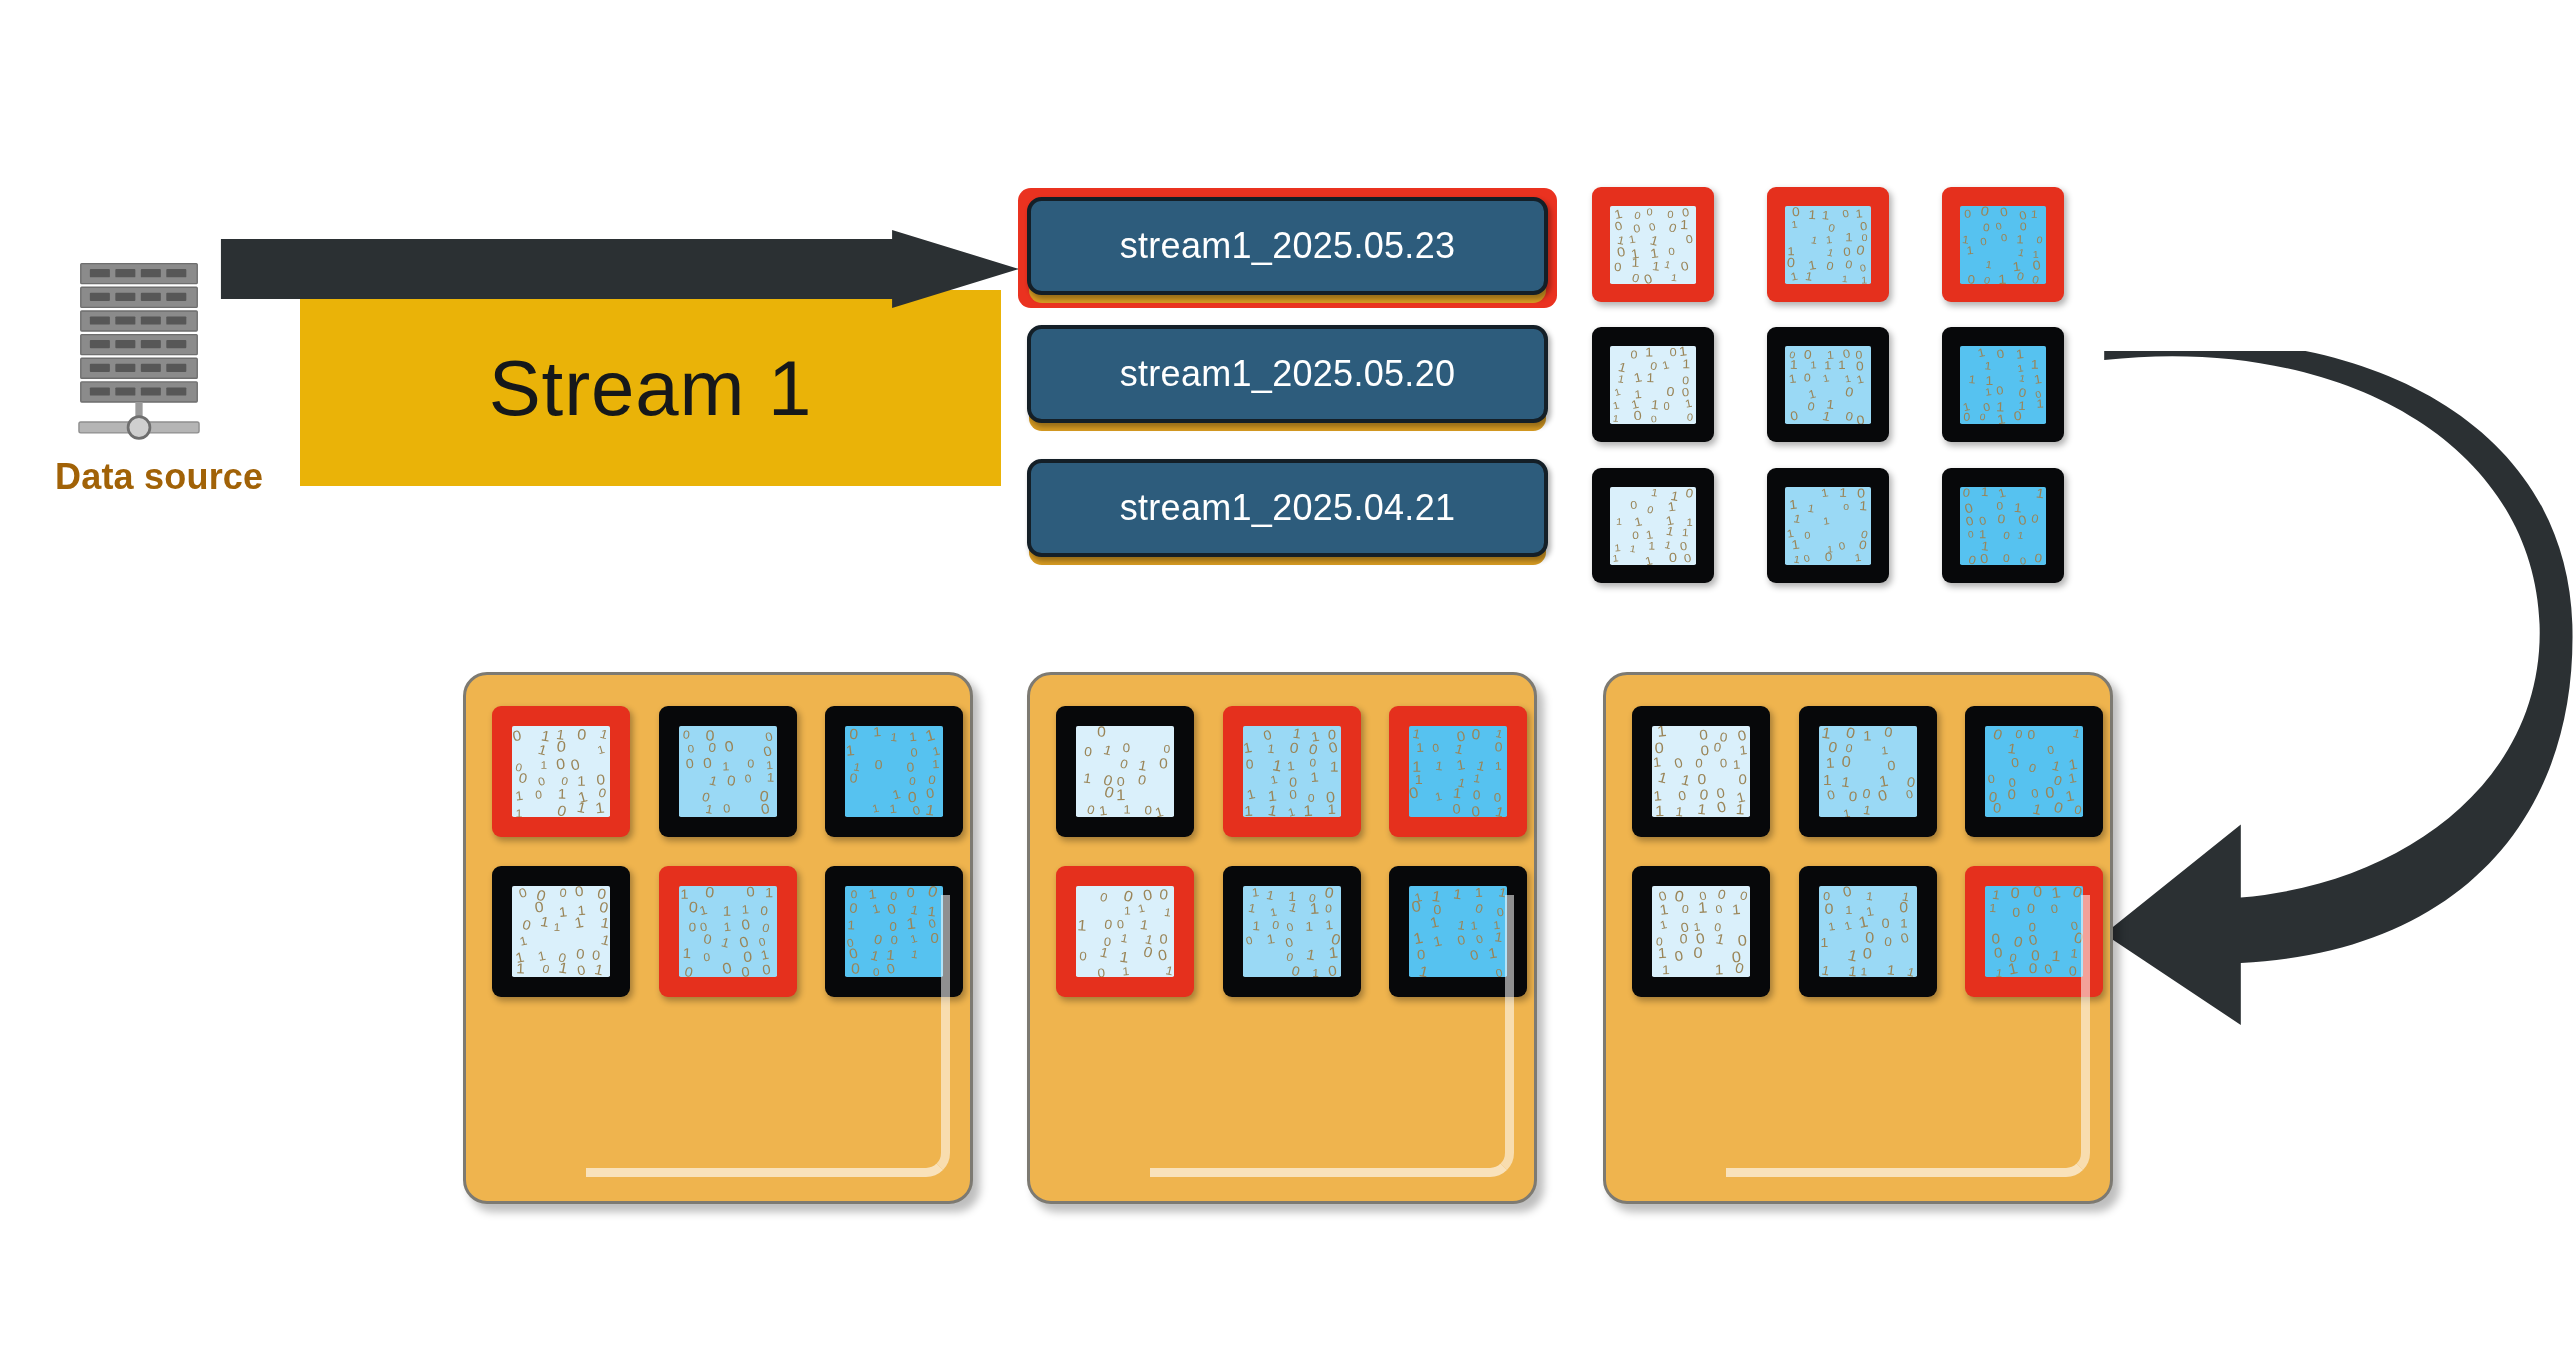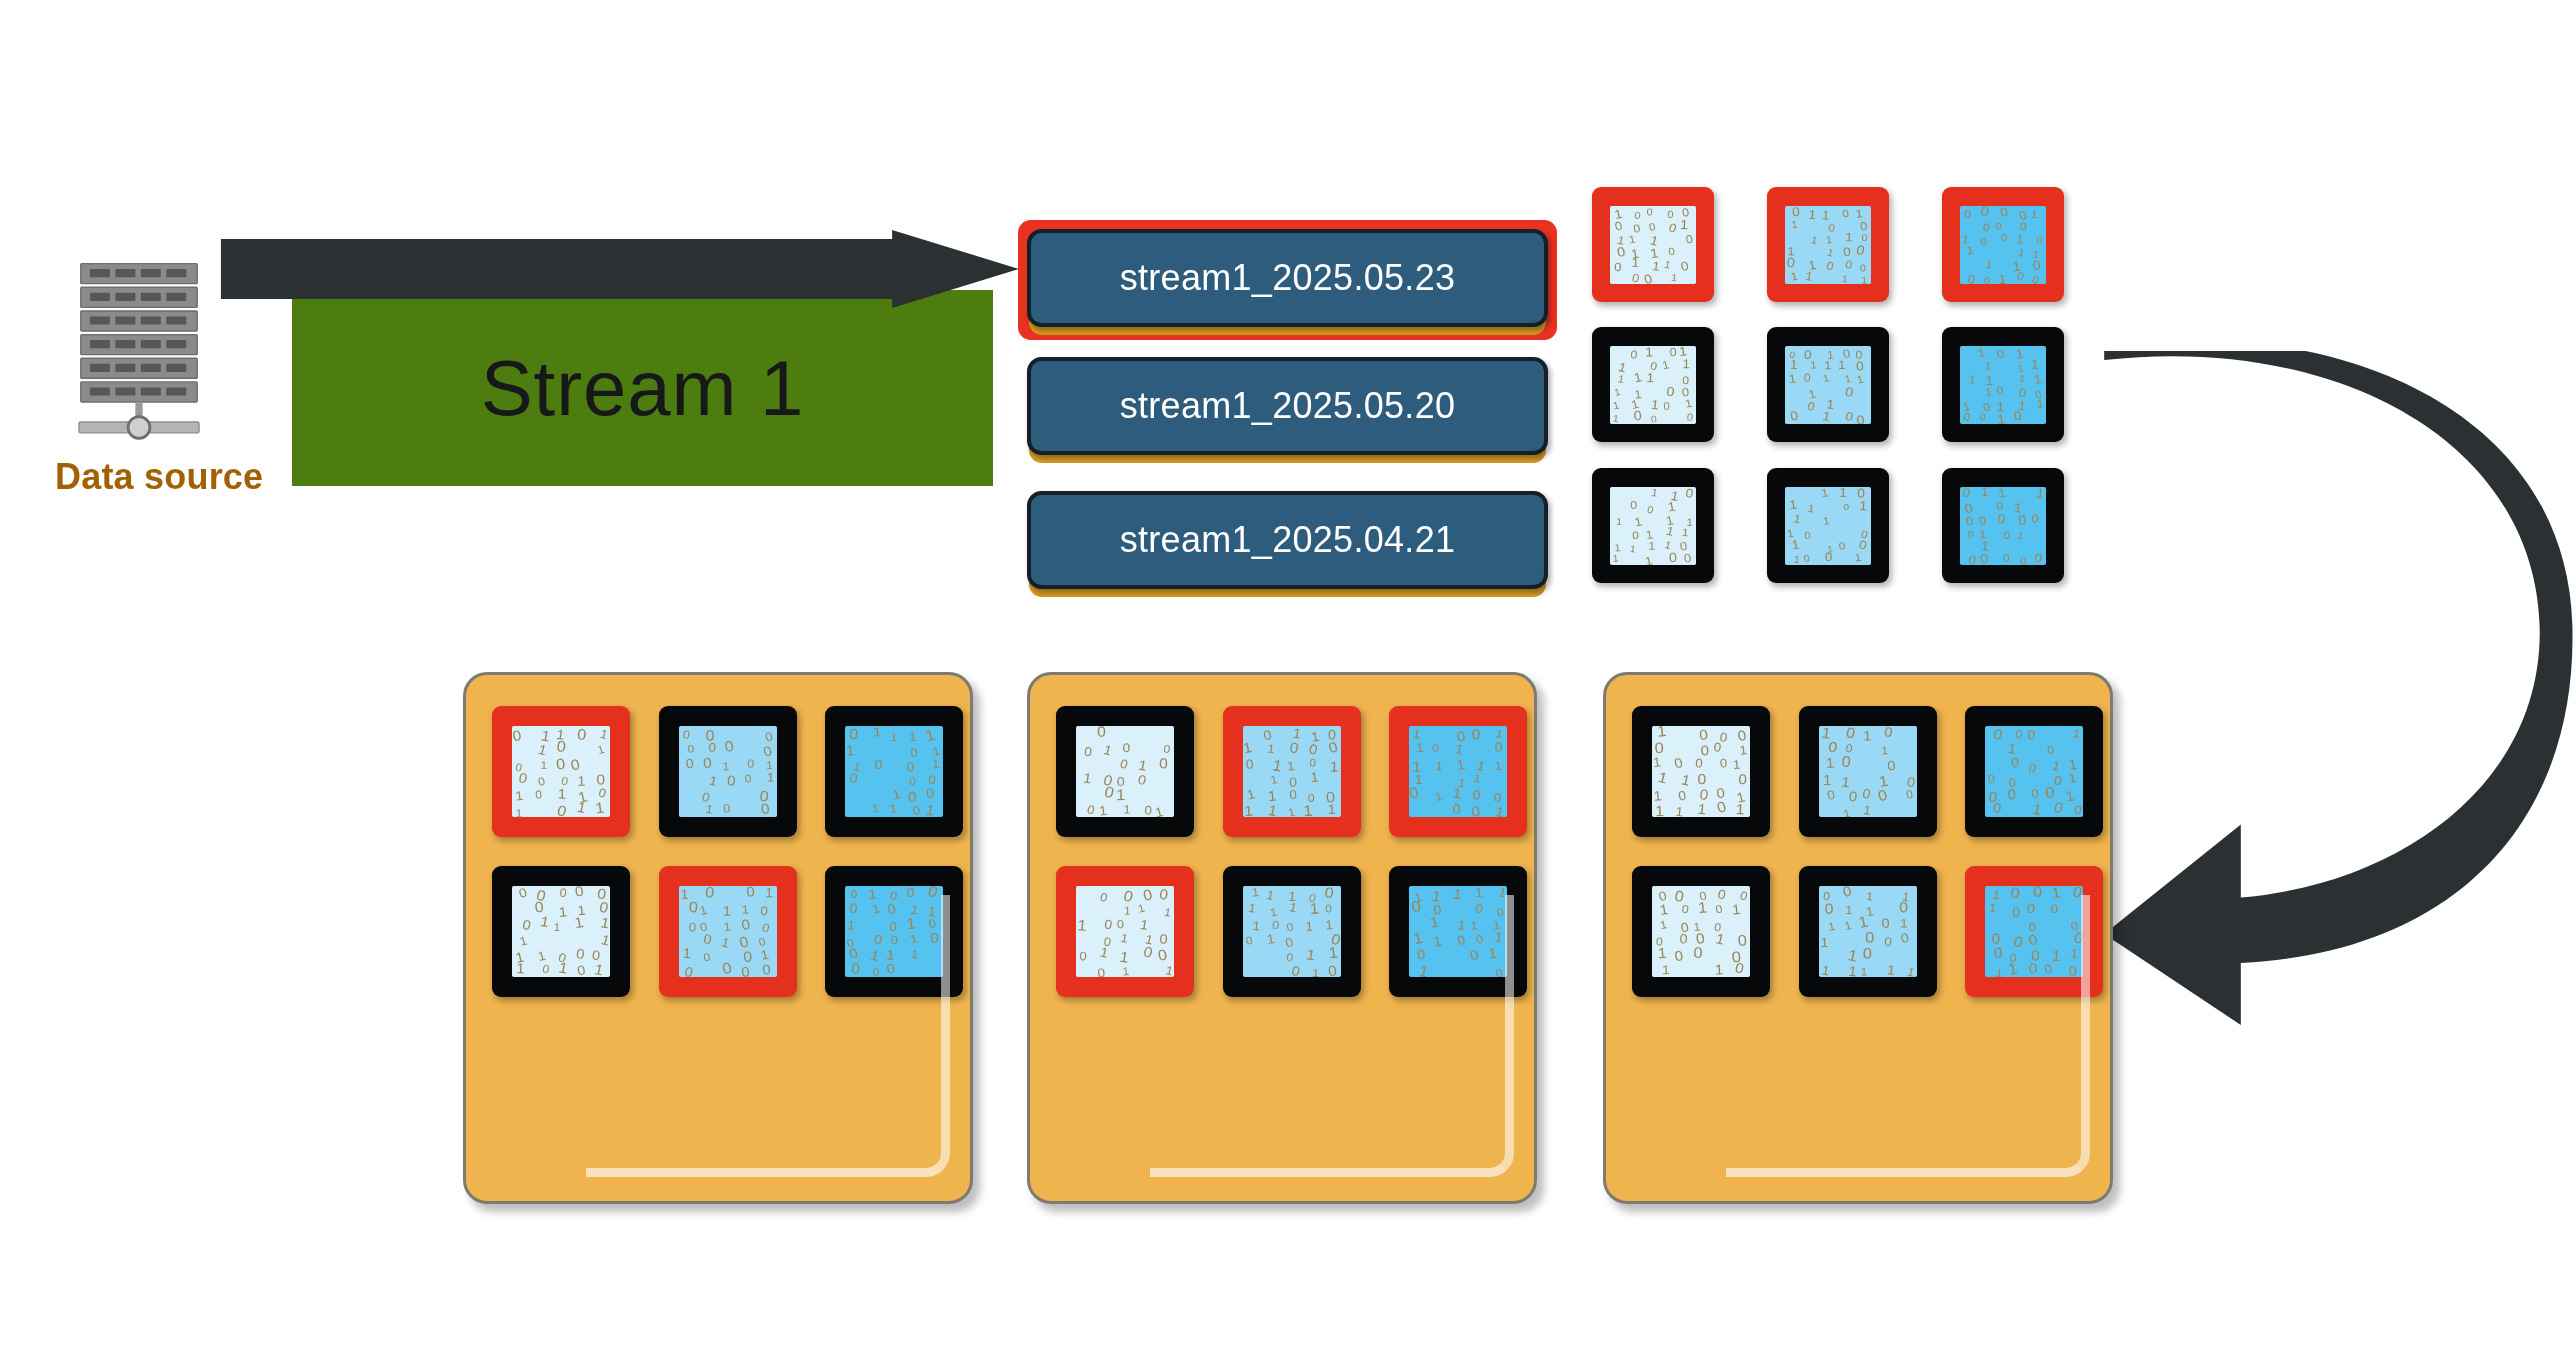--- a/index.html
+++ b/index.html
@@ -13,33 +13,33 @@
   #data-source-group{position:absolute;left:55px;top:260px;width:273px;height:273px;}
   #server-rack-icon{position:absolute;left:20px;top:0;width:128px;height:182px;}
   #data-source-label{
     position:absolute;left:0;top:196px;width:273px;
     font-size:36px;font-weight:bold;color:#a16207;letter-spacing:0.2px;
     white-space:nowrap;
   }
 
   
   #stream-band{
-    position:absolute;left:292px;top:290px;width:701px;height:196px;
-    background:#4d7c0f;
+    position:absolute;left:300px;top:290px;width:701px;height:196px;
+    background:#eab308;
   }
   #stream-label{
     position:absolute;left:0;top:0;width:100%;height:100%;
     display:flex;align-items:center;justify-content:center;
     font-size:78px;color:#16181a;letter-spacing:0.9px;
     font-family:"Liberation Sans Narrow","Liberation Sans",sans-serif;
   }
   #stream-arrow{position:absolute;left:219px;top:230px;width:802px;height:78px;}
 
   
-  #stream-chip-list{position:absolute;left:1027px;top:197px;width:528px;height:401px;margin-top:32px;}
+  #stream-chip-list{position:absolute;left:1027px;top:197px;width:528px;height:401px;}
   .stream-chip-wrap{position:absolute;left:0;width:521px;height:102px;}
   .stream-chip-wrap.w1{top:0;}
   .stream-chip-wrap.w2{top:128px;}
   .stream-chip-wrap.w3{top:262px;}
   .chip-hl{
     position:absolute;left:-9px;top:-9px;width:539px;height:120px;
     background:#ea3220;border-radius:12.8px;
   }
   .chip-gold{
     position:absolute;left:1.8px;top:5.5px;width:517px;height:100px;

